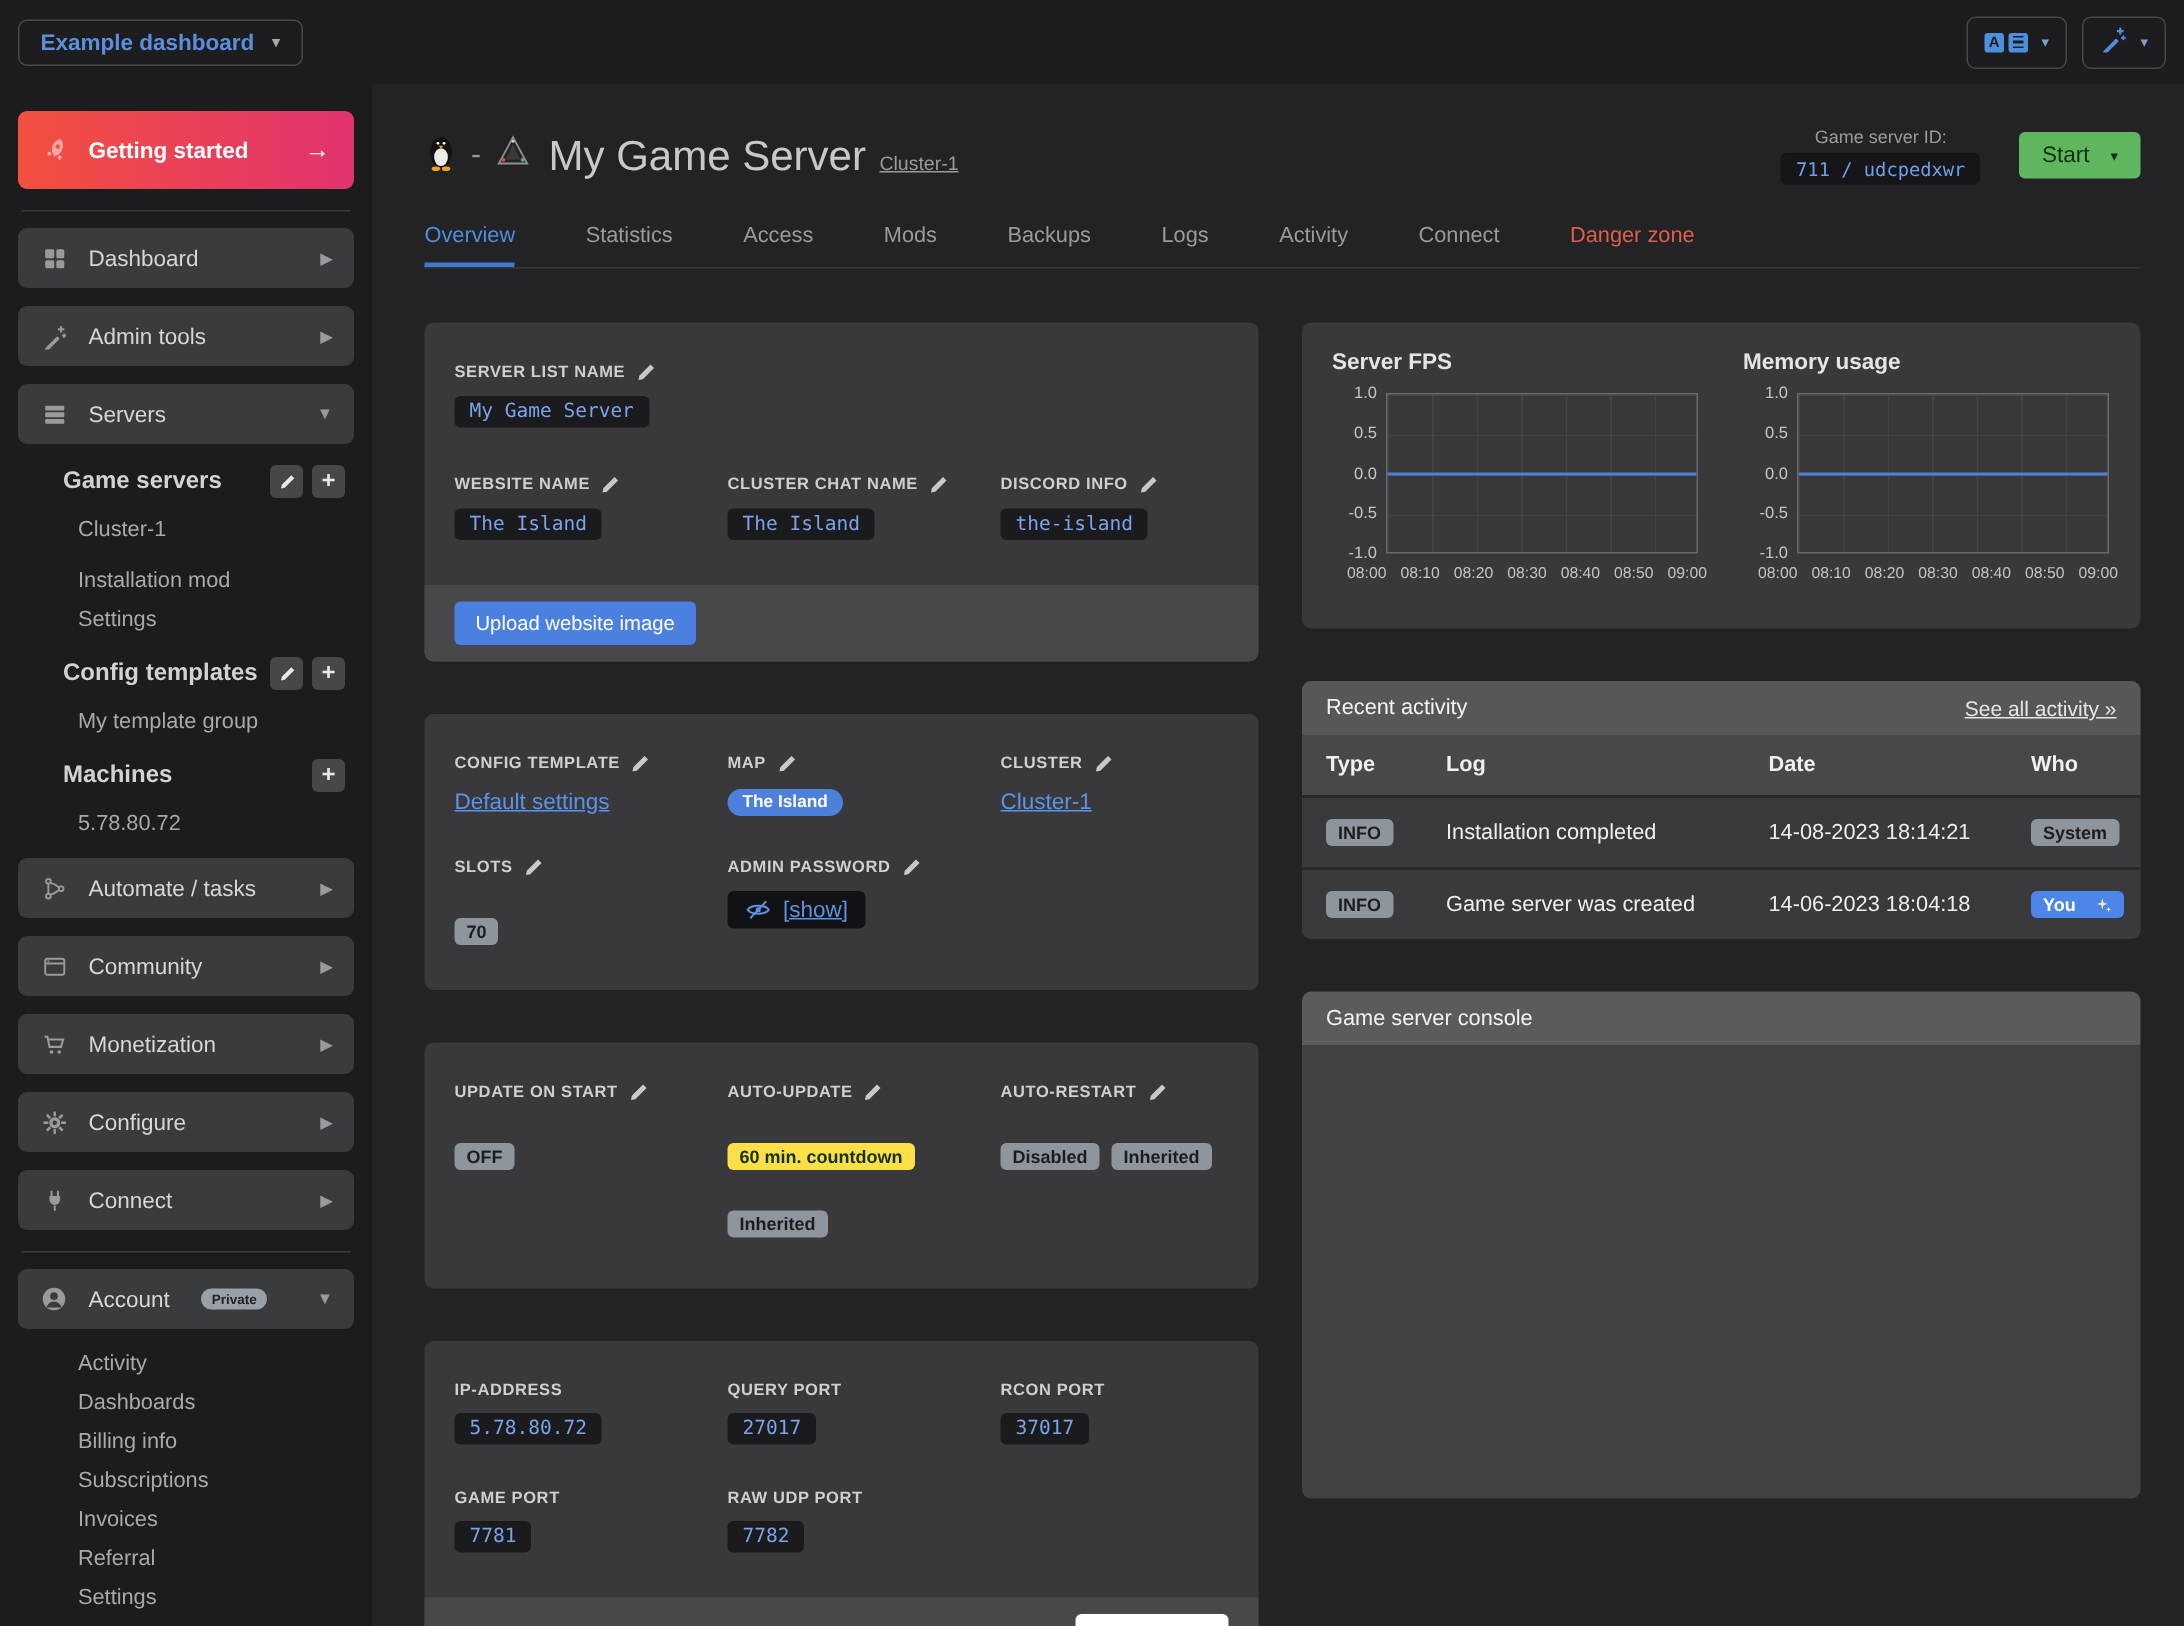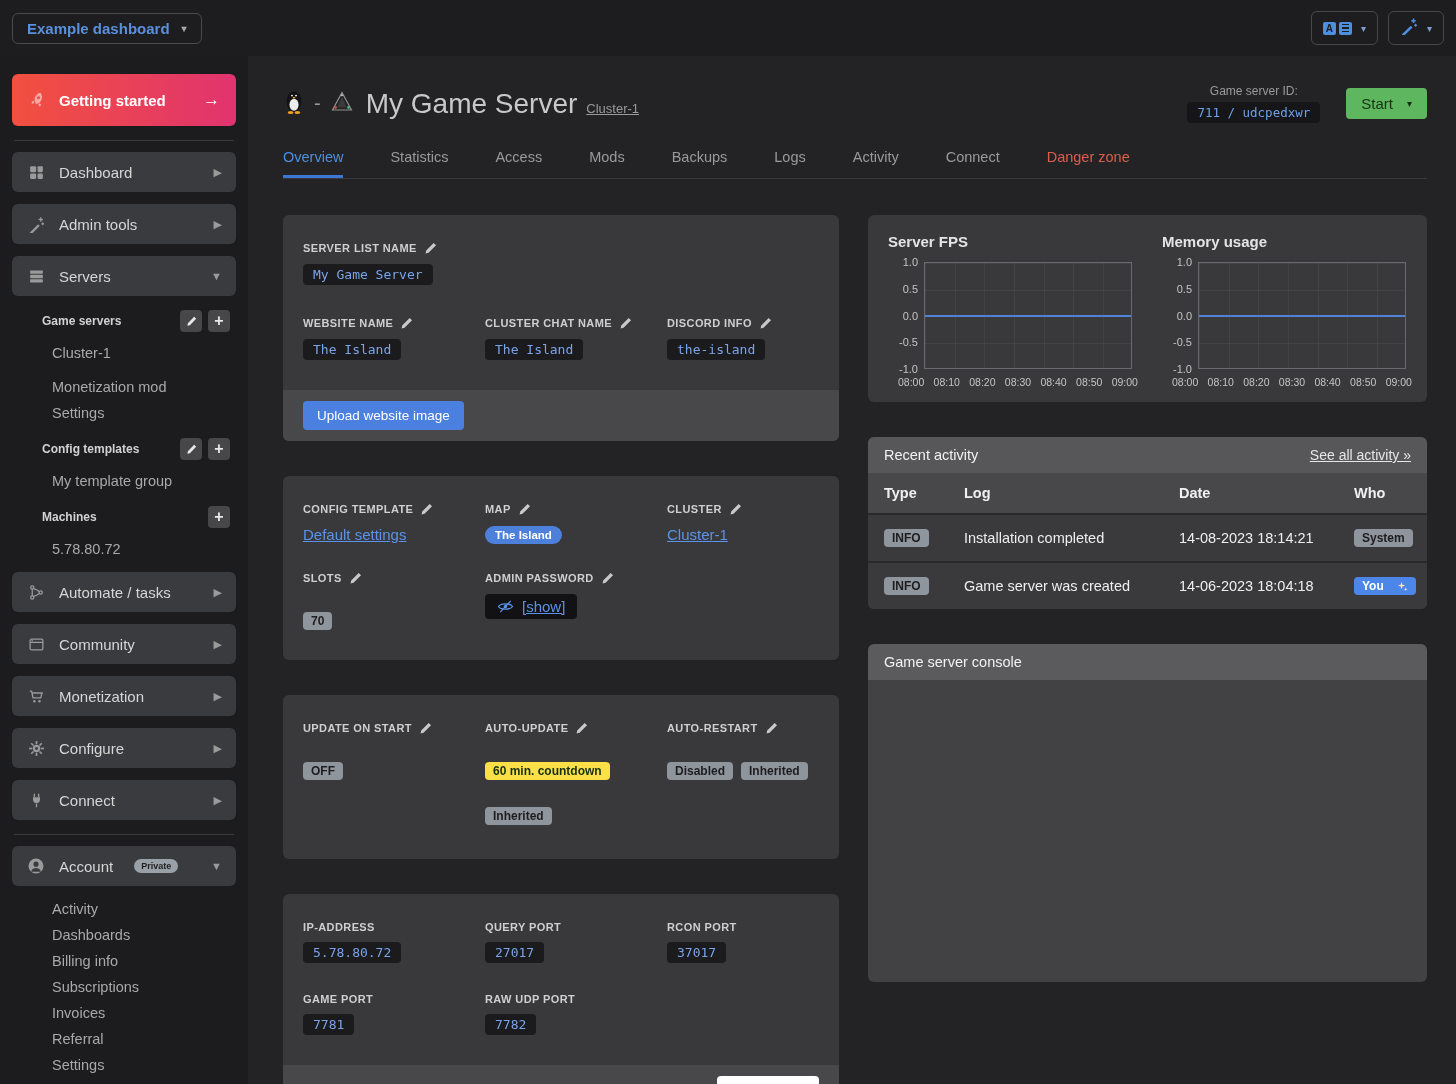--- a/index.html
+++ b/index.html
@@ -32,21 +32,21 @@
   .sb-divider { height:1px; background:#3a3a3d; margin:14px 2px 11px 2px; }
   .nav-btn { height:40px; border-radius:6px; background:#3a3b3e; display:flex; align-items:center; gap:13px;
     padding:0 14px; margin-bottom:12px; cursor:pointer; }
   .nav-btn .nav-label { font-size:15px; color:#d6d6d6; }
   .nav-btn .chev { margin-left:auto; color:#9a9a9a; font-size:11px; }
   .nav-ic { width:20px; display:flex; justify-content:center; }
   .badge-private { background:#9aa0a8; color:#222; font-size:9px; font-weight:700; padding:2px 7px;
     border-radius:8px; margin-left:8px; }
   .tree { margin:-2px 0 10px 0; }
   .tree-head { display:flex; align-items:center; padding:4px 6px 4px 30px; margin-bottom:4px; }
-  .tree-title { font-weight:700; font-size:12px; color:#d2d2d2; cursor:pointer; }
+  .tree-title { font-weight:700; font-size:16px; color:#d2d2d2; cursor:pointer; }
   .tree-actions { margin-left:auto; display:flex; gap:6px; }
   .mini-btn { width:22px; height:22px; background:#47474a; border-radius:4px; display:flex;
     align-items:center; justify-content:center; cursor:pointer; color:#e8e8e8; font-weight:700; }
   .tree-item { padding:5px 0 5px 40px; font-size:14.5px; color:#a9a9a9; cursor:pointer; }
   .tree-item.spaced { margin-top:8px; }
   .acct-item { padding:5px 0 5px 40px; font-size:14.5px; color:#a9a9a9; cursor:pointer; }
 
   
   .srv-header { display:flex; align-items:center; }
   .hdr-dash { color:#9a9a9a; font-size:20px; margin:0 9px; }
@@ -92,21 +92,21 @@
   .green-badge { display:inline-block; background:#fde047; color:#15310f; font-size:12px; font-weight:700;
     padding:2px 8px; border-radius:4px; }
   .val-row { margin-top:27px; display:flex; gap:8px; align-items:center;text-align:center; }
   .pw-pill { display:inline-flex; align-items:center; gap:8px; margin-top:9px; background:#121214;
     border-radius:4px; padding:4px 12px; cursor:pointer; }
   .pw-pill span { color:#5a93e8; font-size:15px;text-decoration:underline; }
   .white-btn { background:#ffffff; color:#333; font-size:13.5px; border-radius:4px; padding:7px 14px;
     border:none; cursor:pointer; float:right; }
 
   
-  .charts-card { padding:18px 20px 14px 20px; display:flex; gap:24px; }
+  .charts-card { padding:18px 20px 31px 20px; display:flex; gap:24px; }
   .chart-block { width:253px; }
   .chart-title { font-size:15px; font-weight:700; color:#e4e4e4; margin-bottom:12px; }
   .chart-area { display:flex; }
   .ylabels { width:30px; position:relative; height:107px; flex:none; margin-right:6px; }
   .ylabels span { position:absolute; right:0; transform:translateY(-50%); font-size:11px; color:#c4c4c4; }
   .yt0{top:0} .yt1{top:25%} .yt2{top:50%} .yt3{top:75%} .yt4{top:100%}
   .plot { position:relative; width:208px; height:107px; border:1px solid #696a6d;
     background-image:
       repeating-linear-gradient(to right, rgba(255,255,255,.05) 0 1px, transparent 1px 29.7px),
       repeating-linear-gradient(to bottom, rgba(255,255,255,.05) 0 1px, transparent 1px 26.7px); }
@@ -232,21 +232,21 @@
         <span class="tree-actions">
           <span class="mini-btn">
             <svg width="11" height="11" viewBox="0 0 16 16" fill="#e8e8e8">
                 <path d="M11.9 1.2l2.9 2.9-9.2 9.2-3.6.7.7-3.6 9.2-9.2z"></path>
               </svg>
           </span>
           <span class="mini-btn">+</span>
         </span>
       </div>
       <div class="tree-item">Cluster-1</div>
-      <div class="tree-item spaced">Monetization mod</div>
+      <div class="tree-item spaced">Installation mod</div>
       <div class="tree-item">Settings</div>
       <div class="tree-head" style="margin-top:8px;">
         <span class="tree-title">Config templates</span>
         <span class="tree-actions">
           <span class="mini-btn">
             <svg width="11" height="11" viewBox="0 0 16 16" fill="#e8e8e8">
                 <path d="M11.9 1.2l2.9 2.9-9.2 9.2-3.6.7.7-3.6 9.2-9.2z"></path>
               </svg>
           </span>
           <span class="mini-btn">+</span>

